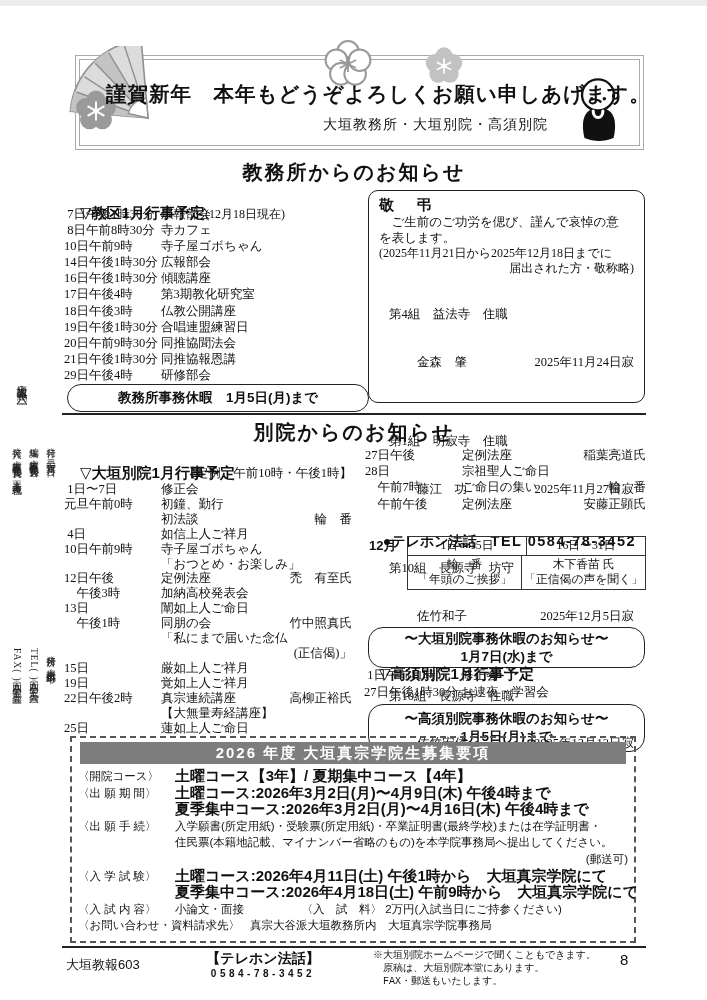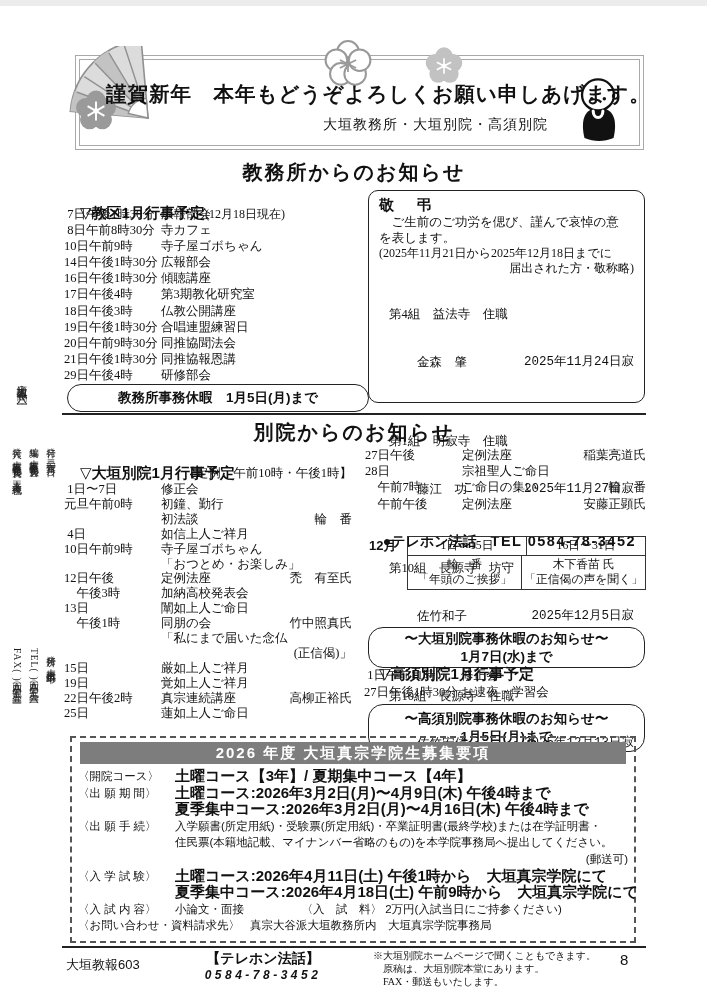--- a/index.html
+++ b/index.html
@@ -49,21 +49,21 @@
   .keicho{position:absolute;left:368px;top:190px;width:277px;height:213px;
           border:1.6px solid #222;border-radius:10px;padding:5px 10px;box-sizing:border-box;}
   .keicho-title{font-size:15px;font-weight:bold;letter-spacing:4px;}
   .keicho-intro{font-size:12.5px;line-height:15.5px;white-space:pre-wrap;}
   .keicho-period{font-size:12px;line-height:14.5px;white-space:pre;}
   .keicho-period.r{text-align:right;}
   .kentry{font-size:12.5px;line-height:15.9px;white-space:pre;}
   .kl1{padding-left:10px;}
   .kl2{display:flex;}
   .kname{padding-left:38px;}
-  .kdate{margin-left:auto;font-family:Liberation Mono, monospace;}
+  .kdate{margin-left:auto;}
 
   
   .pill{position:absolute;border:1.6px solid #222;border-radius:15px;box-sizing:border-box;
         display:flex;flex-direction:column;justify-content:center;align-items:center;
         font-family:"Liberation Sans","DejaVu Sans",sans-serif;font-weight:bold;}
   .pill .u{text-underline-offset:3px;}
   .pill .mde{font-family:"Liberation Serif","DejaVu Serif",serif;font-weight:bold;}
   .kyo-pill{left:67px;top:384px;width:302px;height:28px;font-size:13.5px;}
   .kyo-pill .row{display:flex;white-space:pre;}
   .two-pill{font-size:13.5px;line-height:18px;}
@@ -100,23 +100,23 @@
   .req-line[data-variant="big"] .req-text{font-weight:bold;font-size:15px;}
   .req-line[data-variant="right"] .req-text{margin-left:auto;}
   .req-line[data-variant="wide"] .req-label{flex:0 0 auto;margin-right:10px;}
 
   
   .f-issue{position:absolute;left:66px;top:956px;font-size:13px;
            font-family:"Liberation Sans","DejaVu Sans",sans-serif;}
   .f-tel{position:absolute;left:168px;top:950px;width:190px;text-align:center;
          font-family:"Liberation Sans","DejaVu Sans",sans-serif;font-weight:bold;}
   .f-tel .lbl{font-size:14px;}
-  .f-tel .num{font-size:12px;letter-spacing:3.5px;font-style:italic;}
+  .f-tel .num{font-size:10px;letter-spacing:3.5px;}
   .f-notes{position:absolute;left:373px;top:950px;width:215px;font-size:10px;
-           line-height:12.8px;white-space:pre;}
+           line-height:12.8px;white-space:pre;font-family:Liberation Mono, monospace;}
   .f-page{position:absolute;left:620px;top:951px;font-size:15px;
           font-family:"Liberation Sans","DejaVu Sans",sans-serif;}
 </style>
 </head>
 <body>
 
 <div class="page">
   <div class="topband"></div>
 
   <div class="vtext masthead">大垣教報〈六〇三〉</div>
@@ -427,20 +427,25 @@
         <span class="se">覚如上人ご祥月</span>
         <span class="ss"></span>
       </div>
 
       <div class="srow">
         <span class="st">22日午後2時</span>
         <span class="se">真宗連続講座</span>
         <span class="ss">高柳正裕氏</span>
       </div>
 
+      <div class="srow">
+        <span class="st"></span>
+        <span class="se">【大無量寿経講座】</span>
+        <span class="ss"></span>
+      </div>
 
       <div class="srow">
         <span class="st">25日</span>
         <span class="se">蓮如上人ご命日</span>
         <span class="ss"></span>
       </div>
     </div>
 
   <div class="sched bet-right-rows">
 

